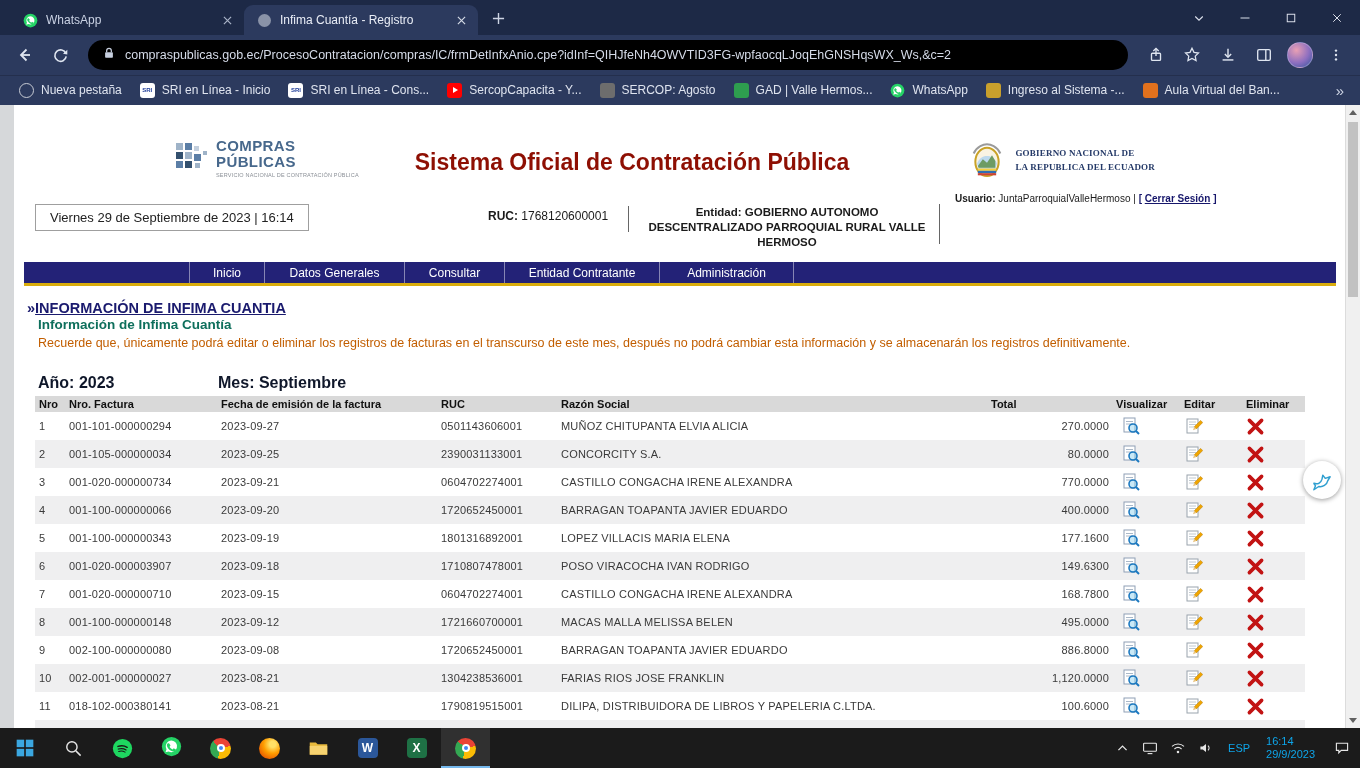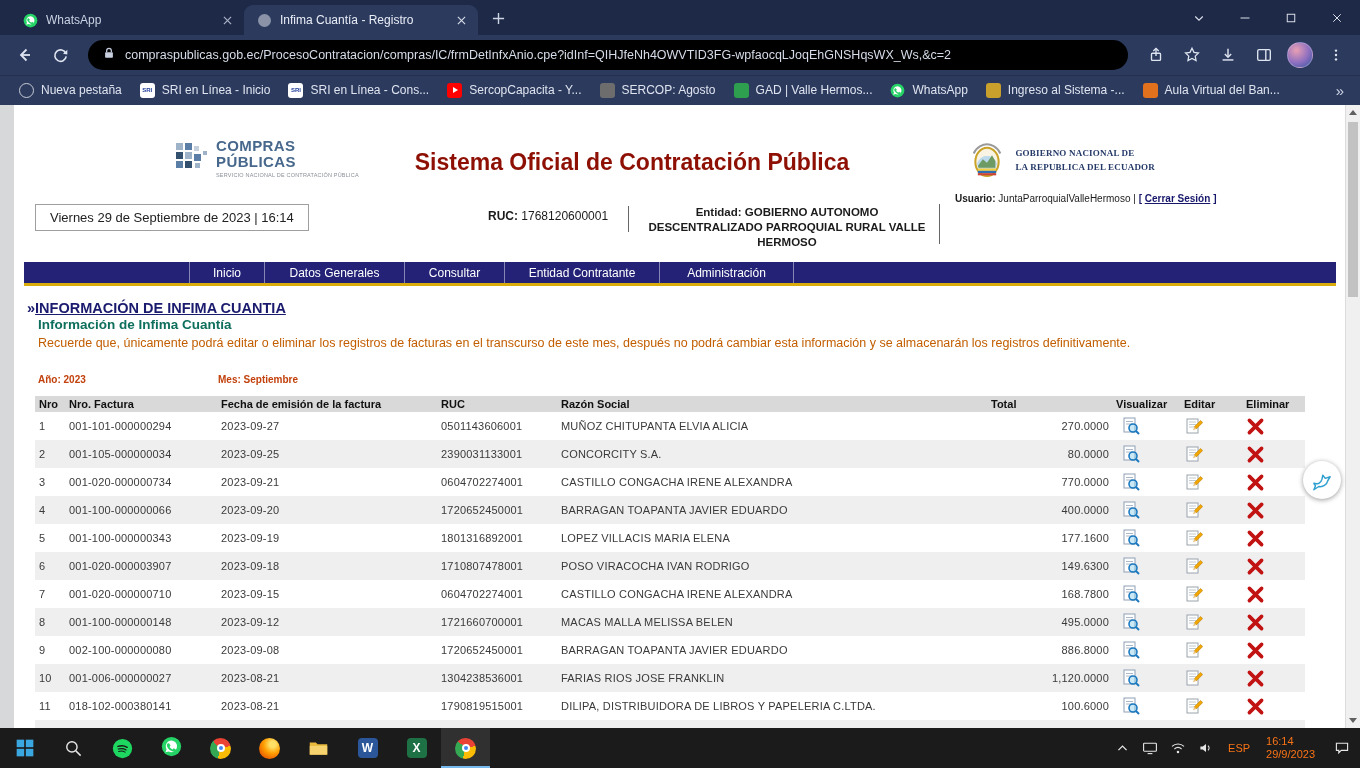--- a/index.html
+++ b/index.html
@@ -49,21 +49,21 @@
 .logout-link{text-decoration:underline;cursor:pointer}
 .vbar{position:absolute;width:1px;background:#666}
 .nav{position:absolute;left:10px;right:9px;top:157px;height:24px;background:#232277;display:flex;align-items:stretch;border-bottom:3px solid #d9ac0c}
 .nav-spacer{width:165px}
 .nav-item{display:flex;align-items:center;justify-content:center;color:#fff;font-size:12px;border-left:1px solid rgba(255,255,255,.45);cursor:pointer}
 .nav-item:last-child{border-right:1px solid rgba(255,255,255,.45)}
 .breadcrumb{position:absolute;left:13px;top:195px;font-size:14.5px;font-weight:bold;color:#1a1a6e}
 .bc-text{text-decoration:underline}
 .section-title{position:absolute;left:24px;top:212px;font-size:13.5px;font-weight:bold;color:#0e6f5c}
 .warning{position:absolute;left:24px;right:40px;top:230px;font-size:12.5px;font-weight:normal;color:#c25e00;line-height:1.32}
-.ym{position:absolute;top:269px;font-size:10px;font-weight:bold;color:#c2410c}
+.ym{position:absolute;top:269px;font-size:16px;font-weight:bold;color:#0f172a}
 .ym.year{left:24px}
 .ym.month{left:204px}
 .tablewrap{position:absolute;left:21px;top:291px;width:1270px}
 table{width:1270px;border-collapse:collapse;table-layout:fixed}
 th{background:#d9d9d9;font-size:11px;font-weight:bold;color:#111;text-align:left;padding:2px 4px;height:16px;white-space:nowrap;overflow:hidden}
 td{font-size:11px;color:#3a3a3a;height:28px;padding:0 4px;white-space:nowrap;overflow:hidden;letter-spacing:.2px}
 tbody tr:nth-child(even){background:#efeff0}
 td.num{text-align:right;padding-right:3px}
 td.act{padding:0}
 td.act .act-icon{display:inline-flex;vertical-align:middle;cursor:pointer}
@@ -82,21 +82,21 @@
 .floatw{position:absolute;left:1303px;top:461px;width:38px;height:38px;border-radius:50%;background:#fff;box-shadow:0 1px 5px rgba(0,0,0,.4);display:flex;align-items:center;justify-content:center;z-index:40}
 
 .taskbar{position:absolute;left:0;right:0;bottom:0;height:40px;background:#1b1b1b;display:flex;align-items:stretch;z-index:60}
 .tb-apps{display:flex}
 .tb-app{width:49px;display:flex;align-items:center;justify-content:center;cursor:pointer}
 .tb-app.active{background:#303030;box-shadow:inset 0 -2px 0 #76b9ed}
 .chrome-ic{width:21px;height:21px;border-radius:50%;background:conic-gradient(from -45deg,#ea4335 0 120deg,#fbbc05 0 240deg,#34a853 0 360deg);display:flex;align-items:center;justify-content:center}
 .chrome-core{width:8px;height:8px;border-radius:50%;background:#4285f4;border:2px solid #fff}
 .ff-ic{width:21px;height:21px;border-radius:50%;background:radial-gradient(circle at 65% 30%,#ffe066 0 15%,#ff9e00 45%,#e85d00 78%,#c44a00)}
 .office-ic{width:20px;height:20px;border-radius:4px;color:#fff;font-size:12px;font-weight:bold;display:flex;align-items:center;justify-content:center}
-.tray{margin-left:auto;display:flex;align-items:center;gap:6px;padding-right:2px;color:#f97316}
+.tray{margin-left:auto;display:flex;align-items:center;gap:6px;padding-right:2px;color:#0ea5e9}
 .tray-ic{width:22px;height:40px;display:flex;align-items:center;justify-content:center;cursor:pointer}
 .tray-lang{font-size:11px;padding:0 5px;cursor:pointer}
 .tray-clock{font-size:11px;text-align:left;line-height:13px;padding:0 5px;cursor:pointer}
 .tray-note{width:32px;height:40px;display:flex;align-items:center;justify-content:center;cursor:pointer}
 </style>
 </head>
 <body>
 
 <div class="stage">
 
@@ -650,21 +650,21 @@
                     </svg>
                   </span></td>
                 <td class="act d"><span class="act-icon">
                     <svg width="19" height="19" viewBox="0 0 18 18">
                       <path d="M3.2 3.2l11.6 11.6M14.8 3.2L3.2 14.8" stroke="#c21313" stroke-width="3.4" stroke-linecap="round"></path>
                     </svg>
                   </span></td>
               </tr>
               <tr>
                 <td>10</td>
-                <td>001-006-000000027</td>
+                <td>002-001-000000027</td>
                 <td>2023-08-21</td>
                 <td>1304238536001</td>
                 <td>FARIAS RIOS JOSE FRANKLIN</td>
                 <td class="num">1,120.0000</td>
                 <td class="act v"><span class="act-icon">
                     <svg width="18" height="18" viewBox="0 0 18 18">
                       <rect x="2" y="1" width="11" height="14" fill="#fff" stroke="#8fa0b5" stroke-width="1"></rect>
                       <path d="M4 4.5h7M4 7h7" stroke="#aab8c8" stroke-width="1"></path>
                       <circle cx="11" cy="11" r="4" fill="rgba(120,200,235,.4)" stroke="#1c79c0" stroke-width="1.6"></circle>
                       <path d="M14 14l3 3" stroke="#1c79c0" stroke-width="2"></path>

